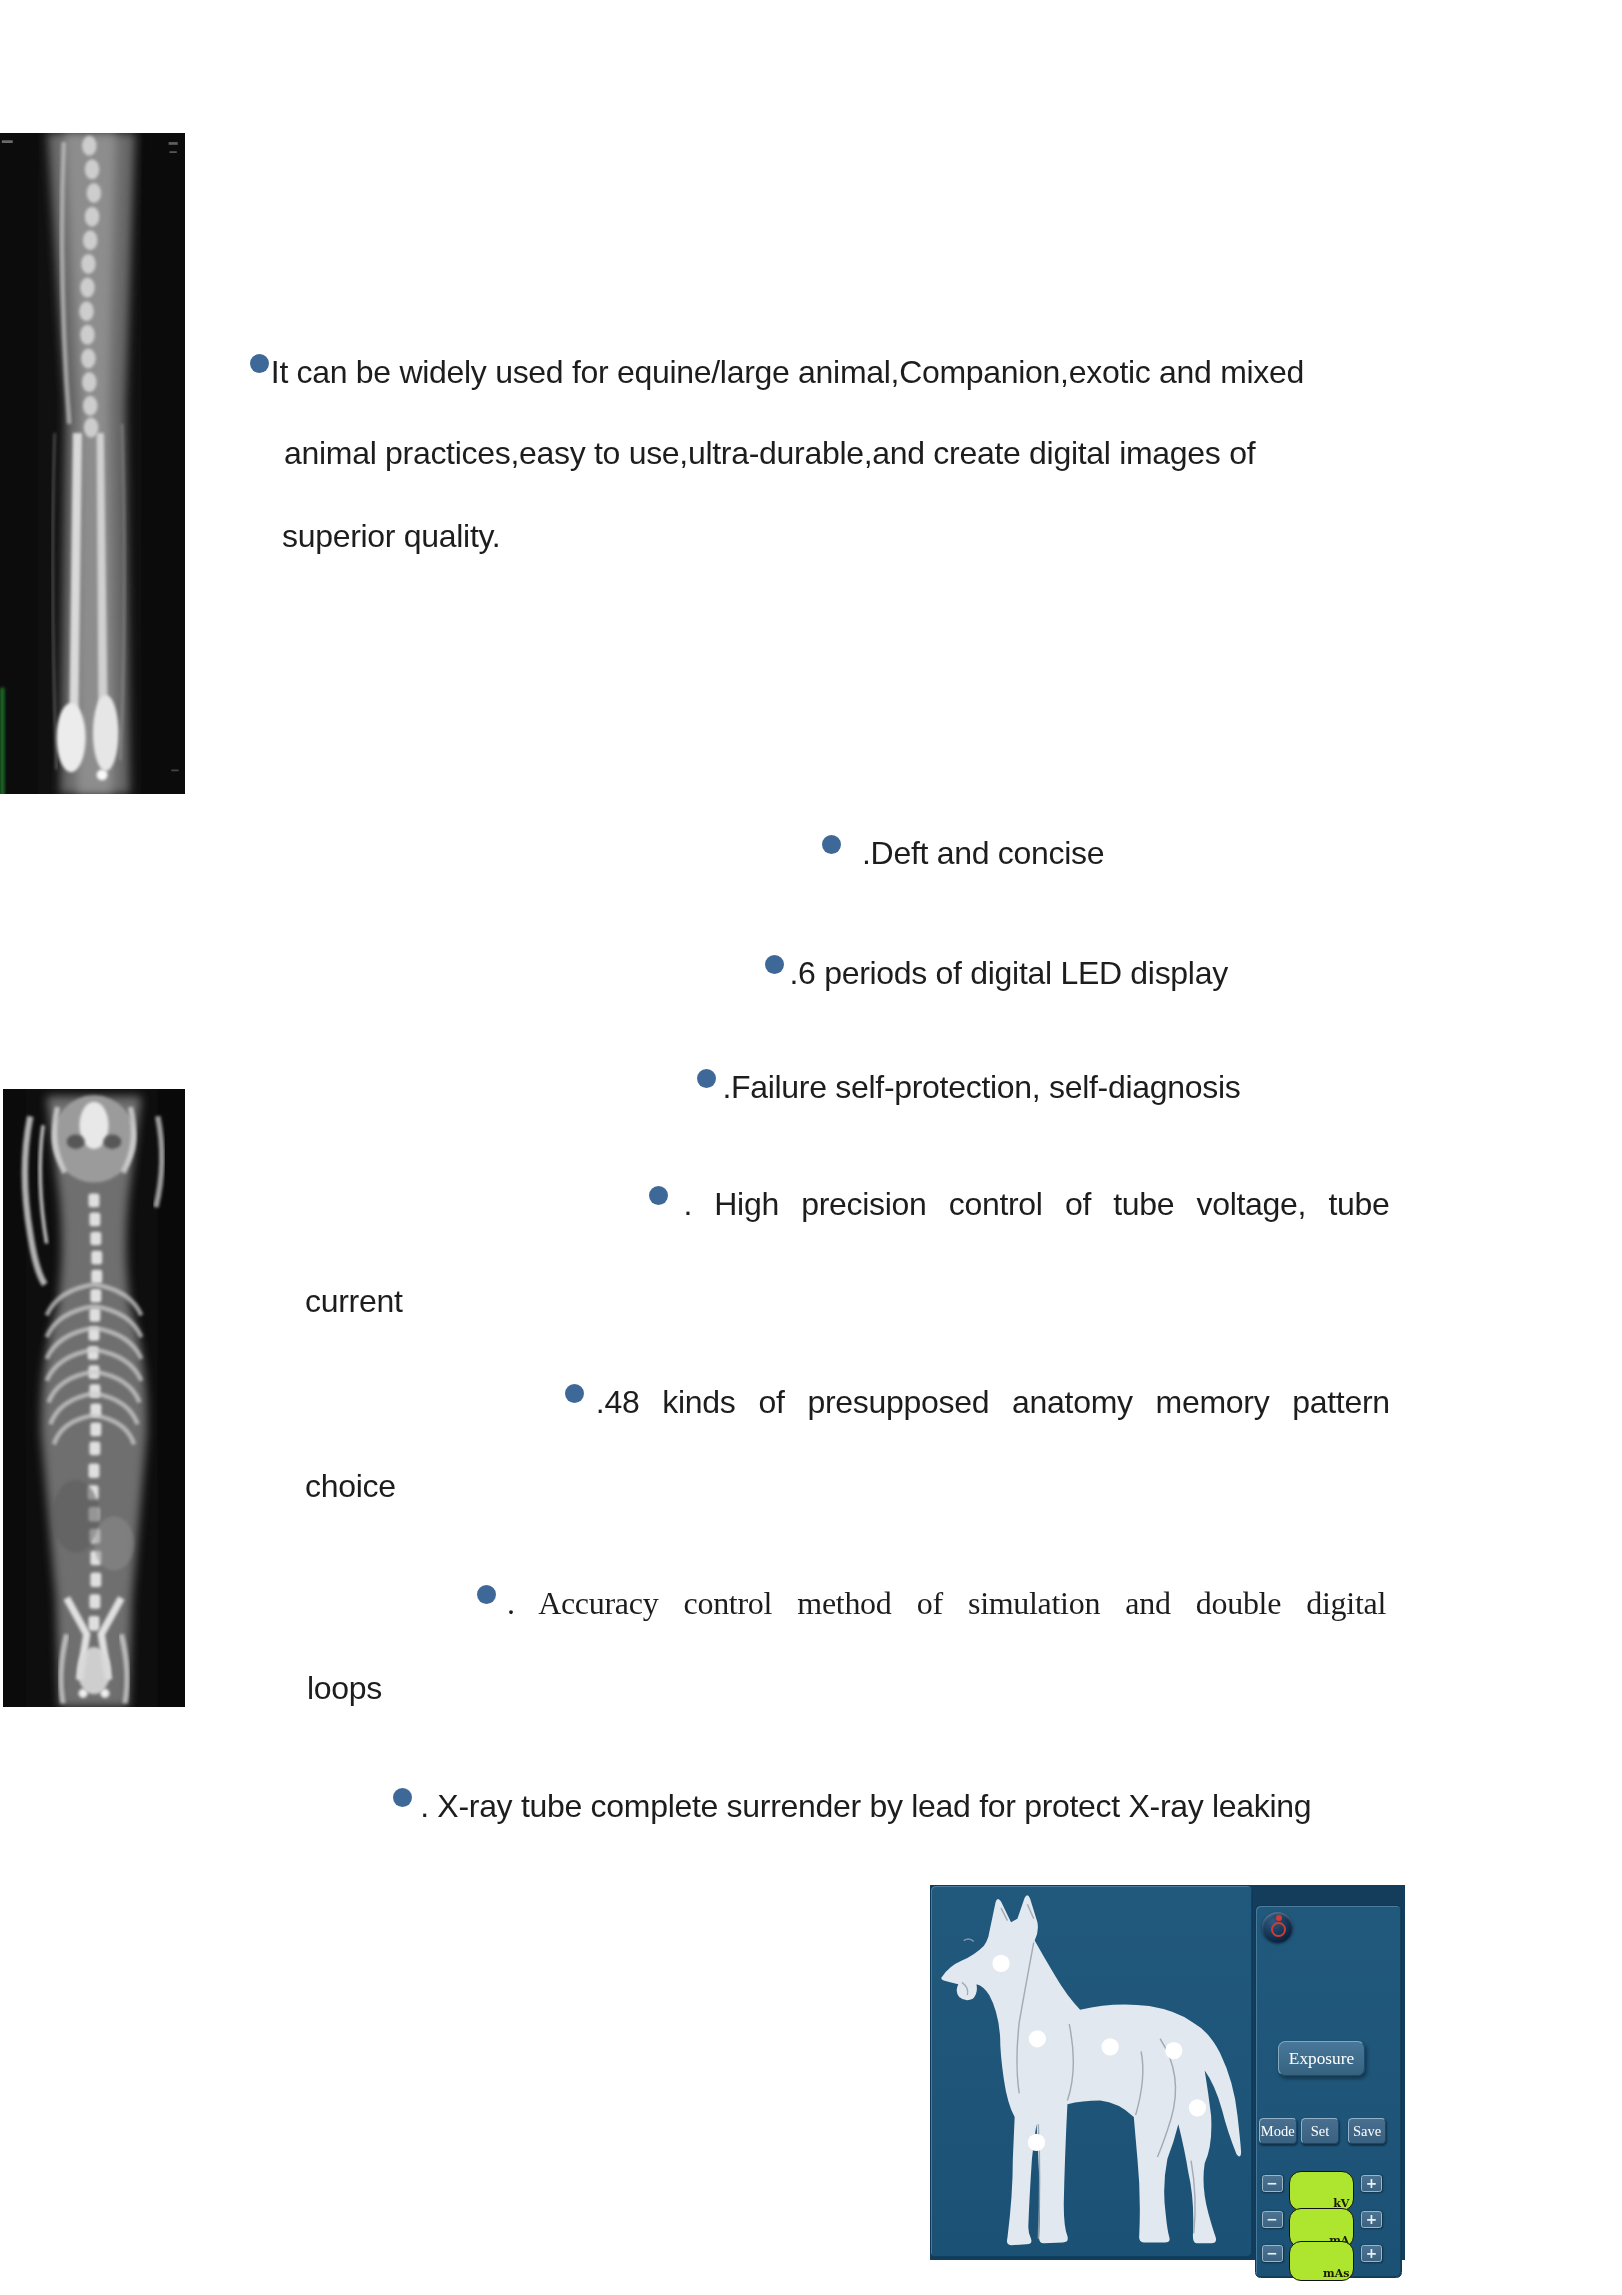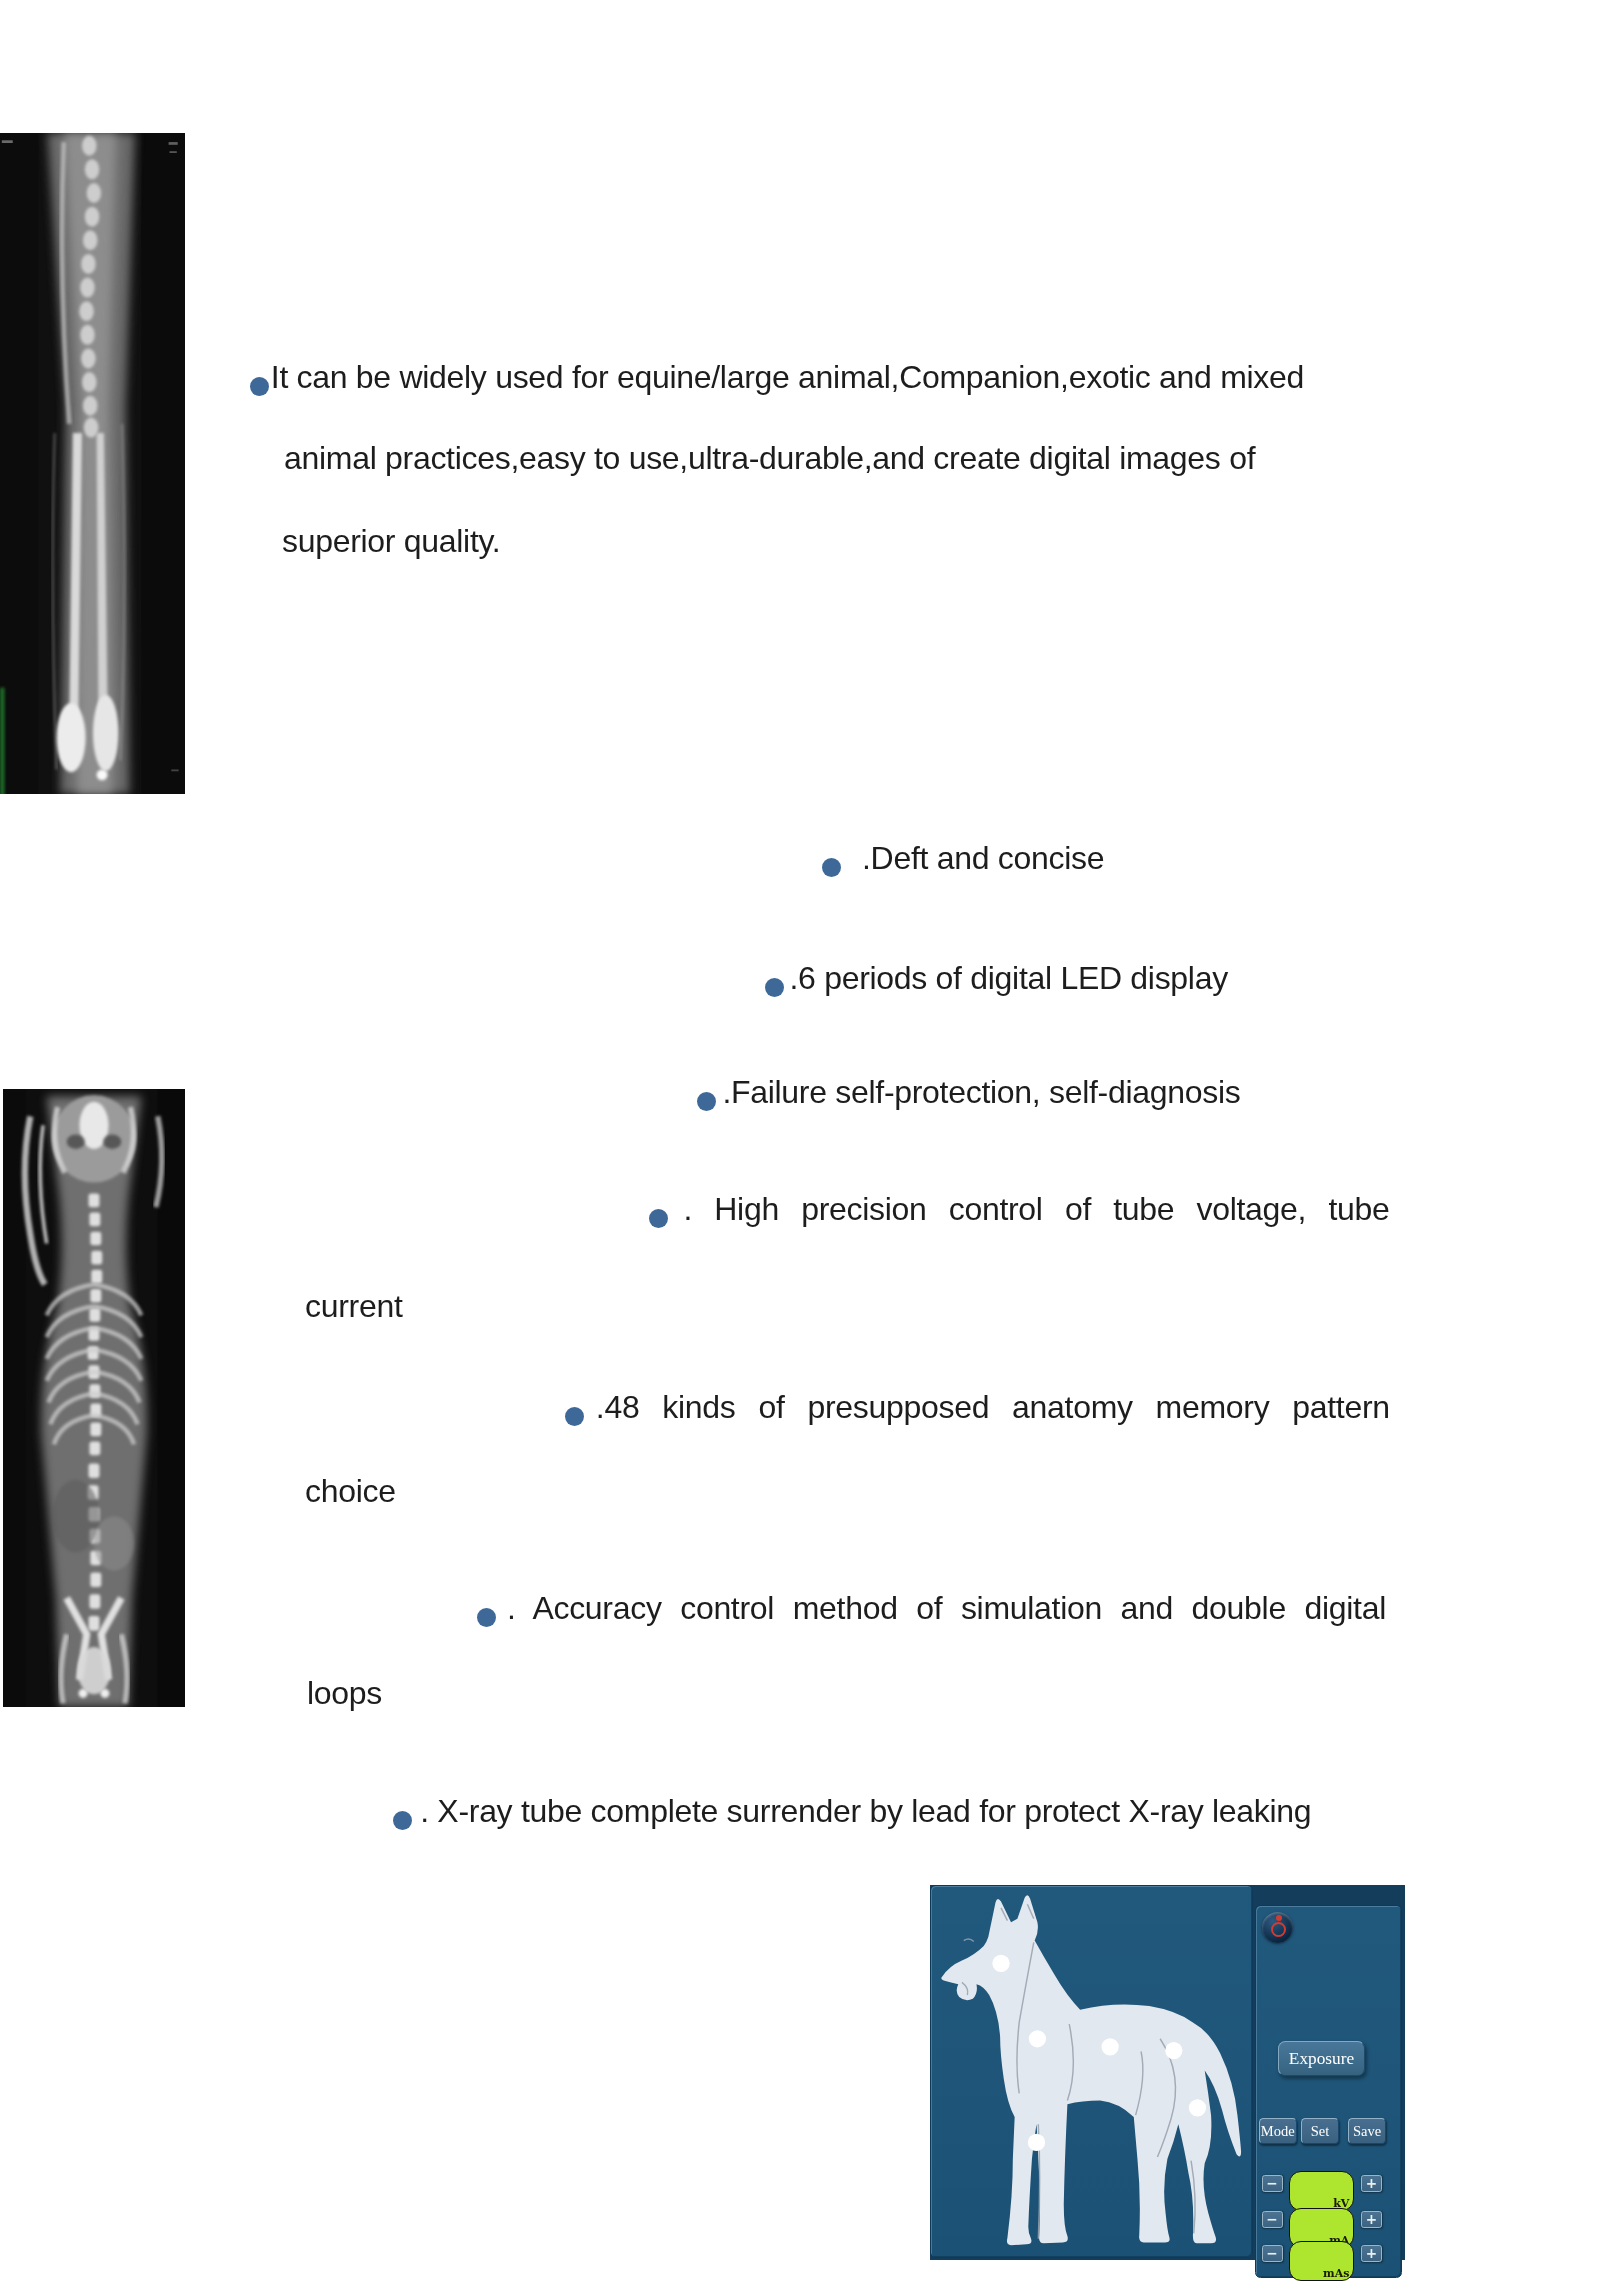--- a/index.html
+++ b/index.html
@@ -1,20 +1,20 @@
 <!DOCTYPE html>
 <html style="font-size:14.5px"><head>
 <meta charset="utf-8">
 <style>
   html,body{margin:0;padding:0;background:#fff;}
   .page{position:relative;width:1623px;height:2296px;background:#ffffff;
         font-family:"Liberation Sans",sans-serif;overflow:hidden;}
 
   
-  .tl{position:absolute;display:flex;align-items:flex-end;height:42px;
+  .tl{position:absolute;display:flex;align-items:flex-start;height:42px;
       font-size:32px;letter-spacing:-0.3px;color:#1d1d1d;white-space:pre;}
   .dot{width:19px;height:19px;border-radius:50%;background:#3d6898;flex:0 0 auto;}
   .t{display:inline-block;}
   .jt{text-align:justify;text-align-last:justify;white-space:normal;}
 
   
   .xray{position:absolute;display:block;}
 
   
   .figure{position:absolute;left:930px;top:1885px;width:475px;height:375px;background:#143d5c;}
@@ -209,21 +209,21 @@
   </div>
   <div class="tl" style="left:565px;top:1384px;">
     <span class="dot" style="margin-right:11.8px;"></span>
     <span class="t jt" style="width:794px;">.48 kinds of presupposed anatomy memory pattern</span>
   </div>
   <div class="tl" style="left:305px;top:1468px;">
     <span class="t">choice</span>
   </div>
   <div class="tl" style="left:477px;top:1585px;">
     <span class="dot" style="margin-right:11px;"></span>
-    <span class="t jt" style="width:879px;">. Accuracy control method of simulation and double digital</span>
+    <span class="t jt" style="width:879px;font-family:Liberation Serif, serif;">. Accuracy control method of simulation and double digital</span>
   </div>
   <div class="tl" style="left:307px;top:1670px;">
     <span class="t">loops</span>
   </div>
   <div class="tl" style="left:393px;top:1788px;">
     <span class="dot" style="margin-right:8.2px;"></span>
     <span class="t">. X-ray tube complete surrender by lead for protect X-ray leaking</span>
   </div>
 
   <div class="figure">

